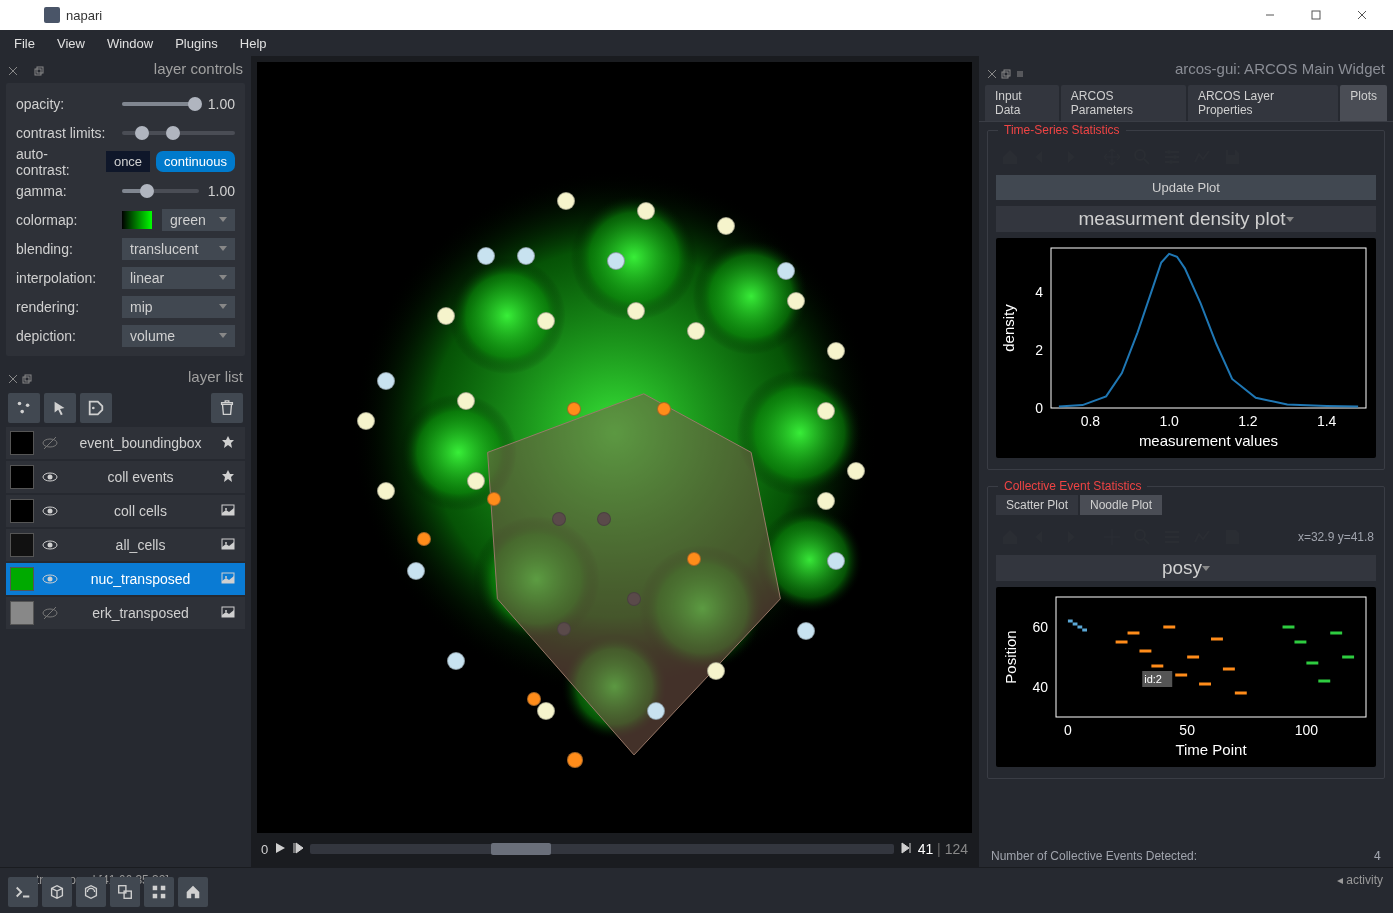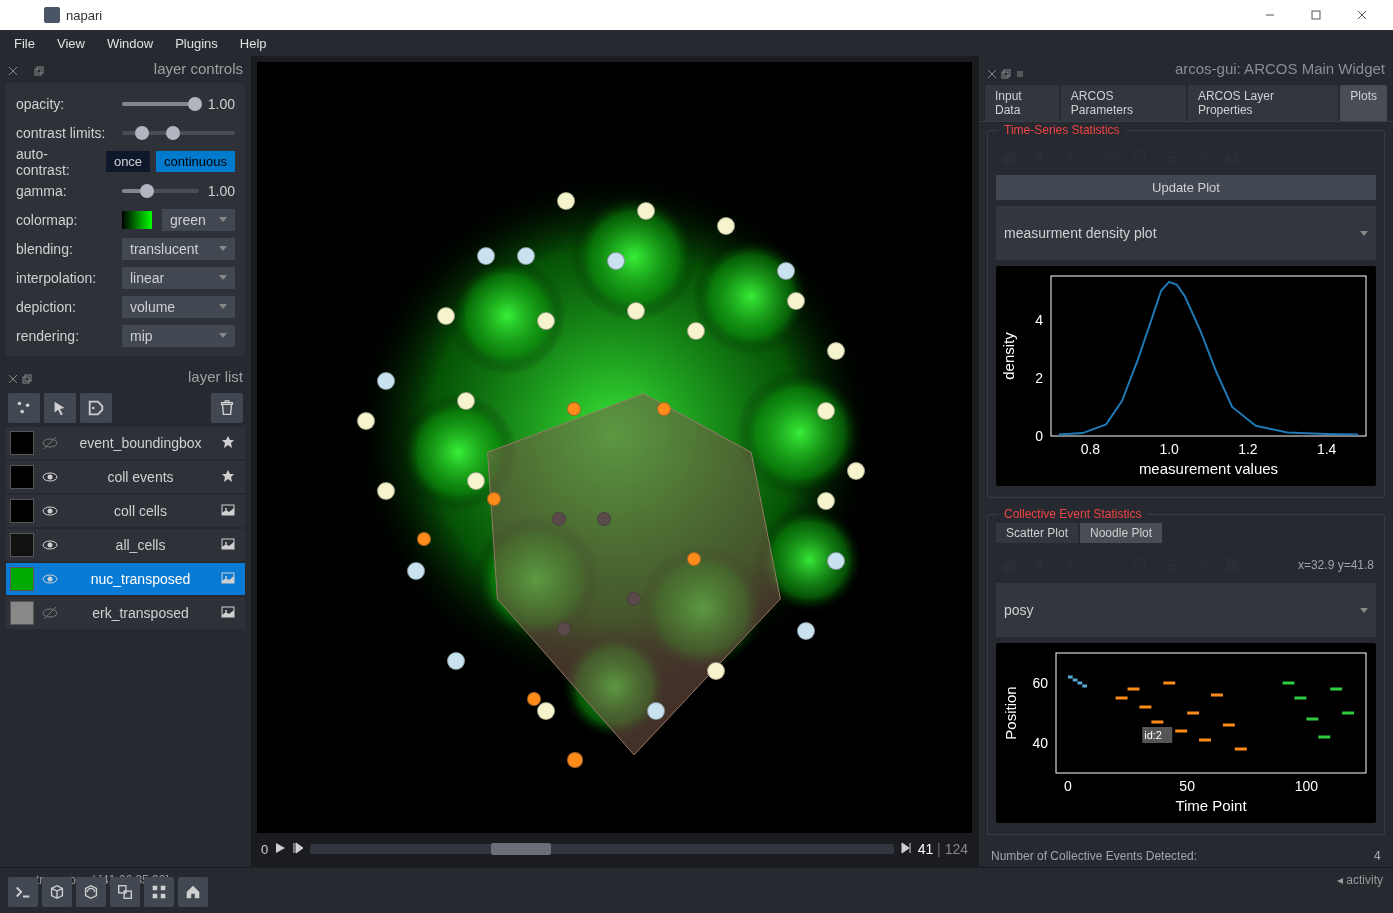--- a/index.html
+++ b/index.html
@@ -17,21 +17,21 @@
 .panel-title { flex: 1; text-align: right; color: #a0a0a0; font-size: 15px; }
 .tiny-icon { width: 10px; height: 10px; display: inline-block; }
 .layer-controls { padding: 6px 10px; background: #2e3138; margin: 2px 6px; border-radius: 2px; }
 .lc-row { display: flex; align-items: center; height: 29px; gap: 6px; }
 .lc-label { width: 100px; color: #d0d0d0; font-size: 14px; }
 .lc-slider { flex: 1; height: 4px; background: #4a4d55; border-radius: 2px; position: relative; }
 .lc-slider-fill { height: 100%; background: #808690; border-radius: 2px; }
 .lc-slider-thumb { position: absolute; width: 14px; height: 14px; background: #b0b5bf; border-radius: 50%; top: -5px; transform: translateX(-50%); }
 .lc-val { width: 30px; text-align: right; font-size: 14px; }
 .lc-btn { background: #0f172a; padding: 3px 8px; font-size: 13px; border: none; color: #d0d0d0; }
-.lc-btn.active { background: #007acc; color: #000000; }
+.lc-btn.active { background: #007acc; color: #ffffff; border-radius: 7px; }
 .lc-select { flex: 1; background: #414851; padding: 3px 8px; font-size: 14px; display: flex; align-items: center; justify-content: space-between; border: none; color: #d0d0d0; }
 .colormap-swatch { width: 30px; height: 18px; background: linear-gradient(to right, #000, #00ff00); margin-right: 4px; }
 .chev { border-left: 4px solid transparent; border-right: 4px solid transparent; border-top: 5px solid #888; }
 .layer-list-header { display: flex; align-items: center; padding: 4px 8px; gap: 4px; margin-top: 6px; }
 .layer-list-toolbar { display: flex; padding: 4px 8px; gap: 4px; align-items: center; }
 .ly-tool { width: 32px; height: 30px; background: #414851; display: flex; align-items: center; justify-content: center; border-radius: 2px; }
 .ly-tool svg { width: 18px; height: 18px; fill: #d0d0d0; }
 .layer-items { padding: 0 6px; }
 .layer-item { display: flex; align-items: center; height: 32px; background: #2e3138; margin-bottom: 2px; gap: 6px; padding: 0 4px; }
 .layer-item.selected { background: #0a7bd4; color: #fff; }
@@ -46,21 +46,21 @@
 .dock-title { flex: 1; text-align: right; color: #8a8d95; font-size: 15px; }
 .tabs { display: flex; padding: 4px 6px 0 6px; gap: 2px; border-bottom: 1px solid #3a3d45; }
 .tab { padding: 4px 10px; background: #33363e; font-size: 12px; border-radius: 2px 2px 0 0; }
 .tab.active { background: #4a4d55; }
 .group { border: 1px solid #3a3d45; margin: 8px; border-radius: 2px; padding: 8px; position: relative; }
 .group-title { position: absolute; top: -8px; left: 10px; background: #262930; padding: 0 6px; font-size: 12px; color: #ef4444; }
 .plot-toolbar { display: flex; gap: 6px; padding: 6px 2px; align-items: center; }
 .plot-toolbar .pt-icon { width: 20px; height: 20px; fill: #2a2d33; }
 .pt-icon-wrap { width: 24px; height: 24px; display: flex; align-items: center; justify-content: center; }
 .update-btn { width: 100%; background: #414851; padding: 5px; text-align: center; font-size: 13px; margin-bottom: 6px; }
-.plot-select { width: 100%; background: #33363e; padding: 19px 8px; font-size: 14px; display: flex; justify-content: space-between; align-items: center; margin-bottom: 6px; }
+.plot-select { width: 100%; background: #33363e; padding: 2px 8px; font-size: 19px; display: flex; justify-content: center; align-items: center; margin-bottom: 6px; }
 .plot-canvas { width: 100%; background: #000; border-radius: 2px; }
 .subtabs { display: flex; gap: 2px; margin-bottom: 4px; }
 .subtab { padding: 3px 10px; background: #33363e; font-size: 12px; }
 .subtab.active { background: #4a4d55; }
 .bottom-toolbar { position: absolute; bottom: 0; left: 0; width: 251px; padding: 6px 8px; display: flex; gap: 4px; }
 .bt-btn { width: 30px; height: 30px; background: #414851; display: flex; align-items: center; justify-content: center; border-radius: 2px; }
 .bt-btn svg { width: 18px; height: 18px; fill: #d0d0d0; }
 .timeline { height: 28px; display: flex; align-items: center; gap: 6px; padding: 4px 4px 0 4px; }
 .tl-track { flex: 1; height: 10px; background: #33363e; position: relative; border-radius: 2px; }
 .tl-thumb { position: absolute; width: 60px; height: 12px; background: #6a6f7a; top: -1px; border-radius: 2px; }
@@ -169,30 +169,30 @@
           </div>
       </div>
       <div class="lc-row">
         <div class="lc-label">interpolation:</div>
         <div class="lc-select">
             <span>linear</span>
             <span class="chev"></span>
           </div>
       </div>
       <div class="lc-row">
+        <div class="lc-label">rendering:</div>
+        <div class="lc-select">
+            <span>mip</span>
+            <span class="chev"></span>
+          </div>
+      </div>
+      <div class="lc-row">
         <div class="lc-label">depiction:</div>
         <div class="lc-select">
             <span>volume</span>
-            <span class="chev"></span>
-          </div>
-      </div>
-      <div class="lc-row">
-        <div class="lc-label">rendering:</div>
-        <div class="lc-select">
-            <span>mip</span>
             <span class="chev"></span>
           </div>
       </div>
     </div>
 
     <div class="layer-list-header">
       <span class="tiny-icon">
         <svg width="10" height="10">
             <line x1="1" y1="1" x2="9" y2="9" stroke="#888"></line>
             <line x1="9" y1="1" x2="1" y2="9" stroke="#888"></line>

